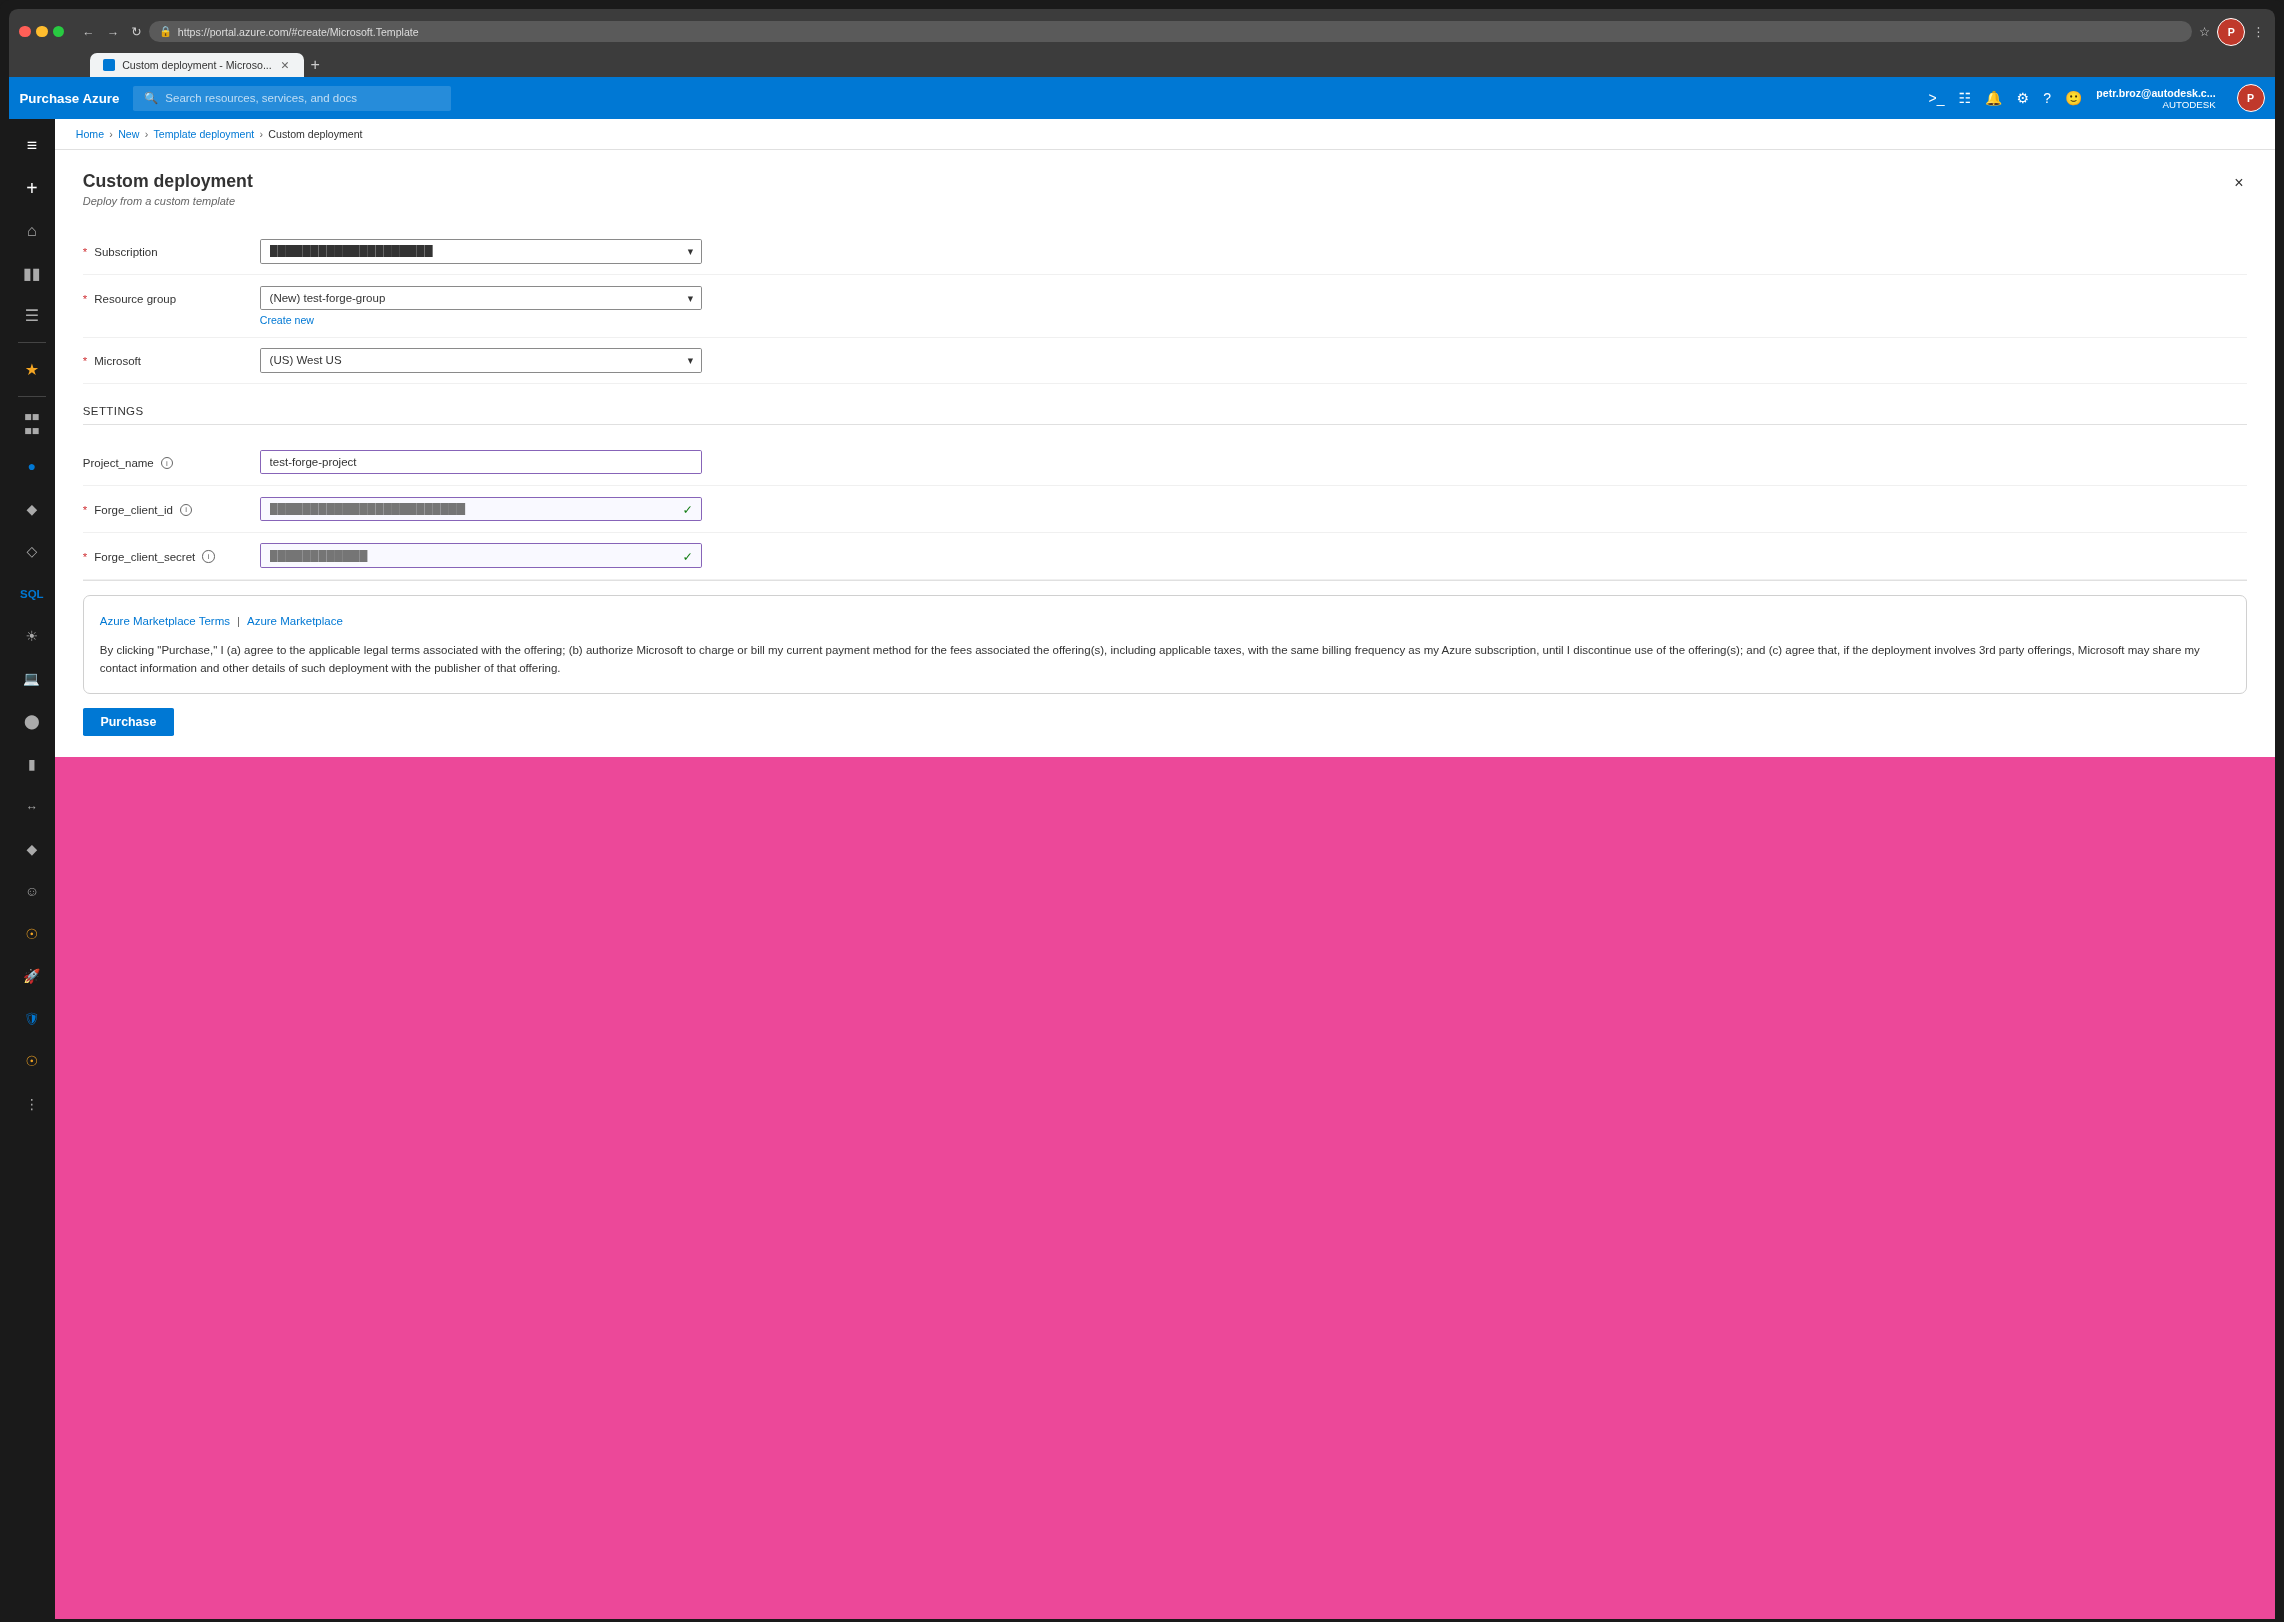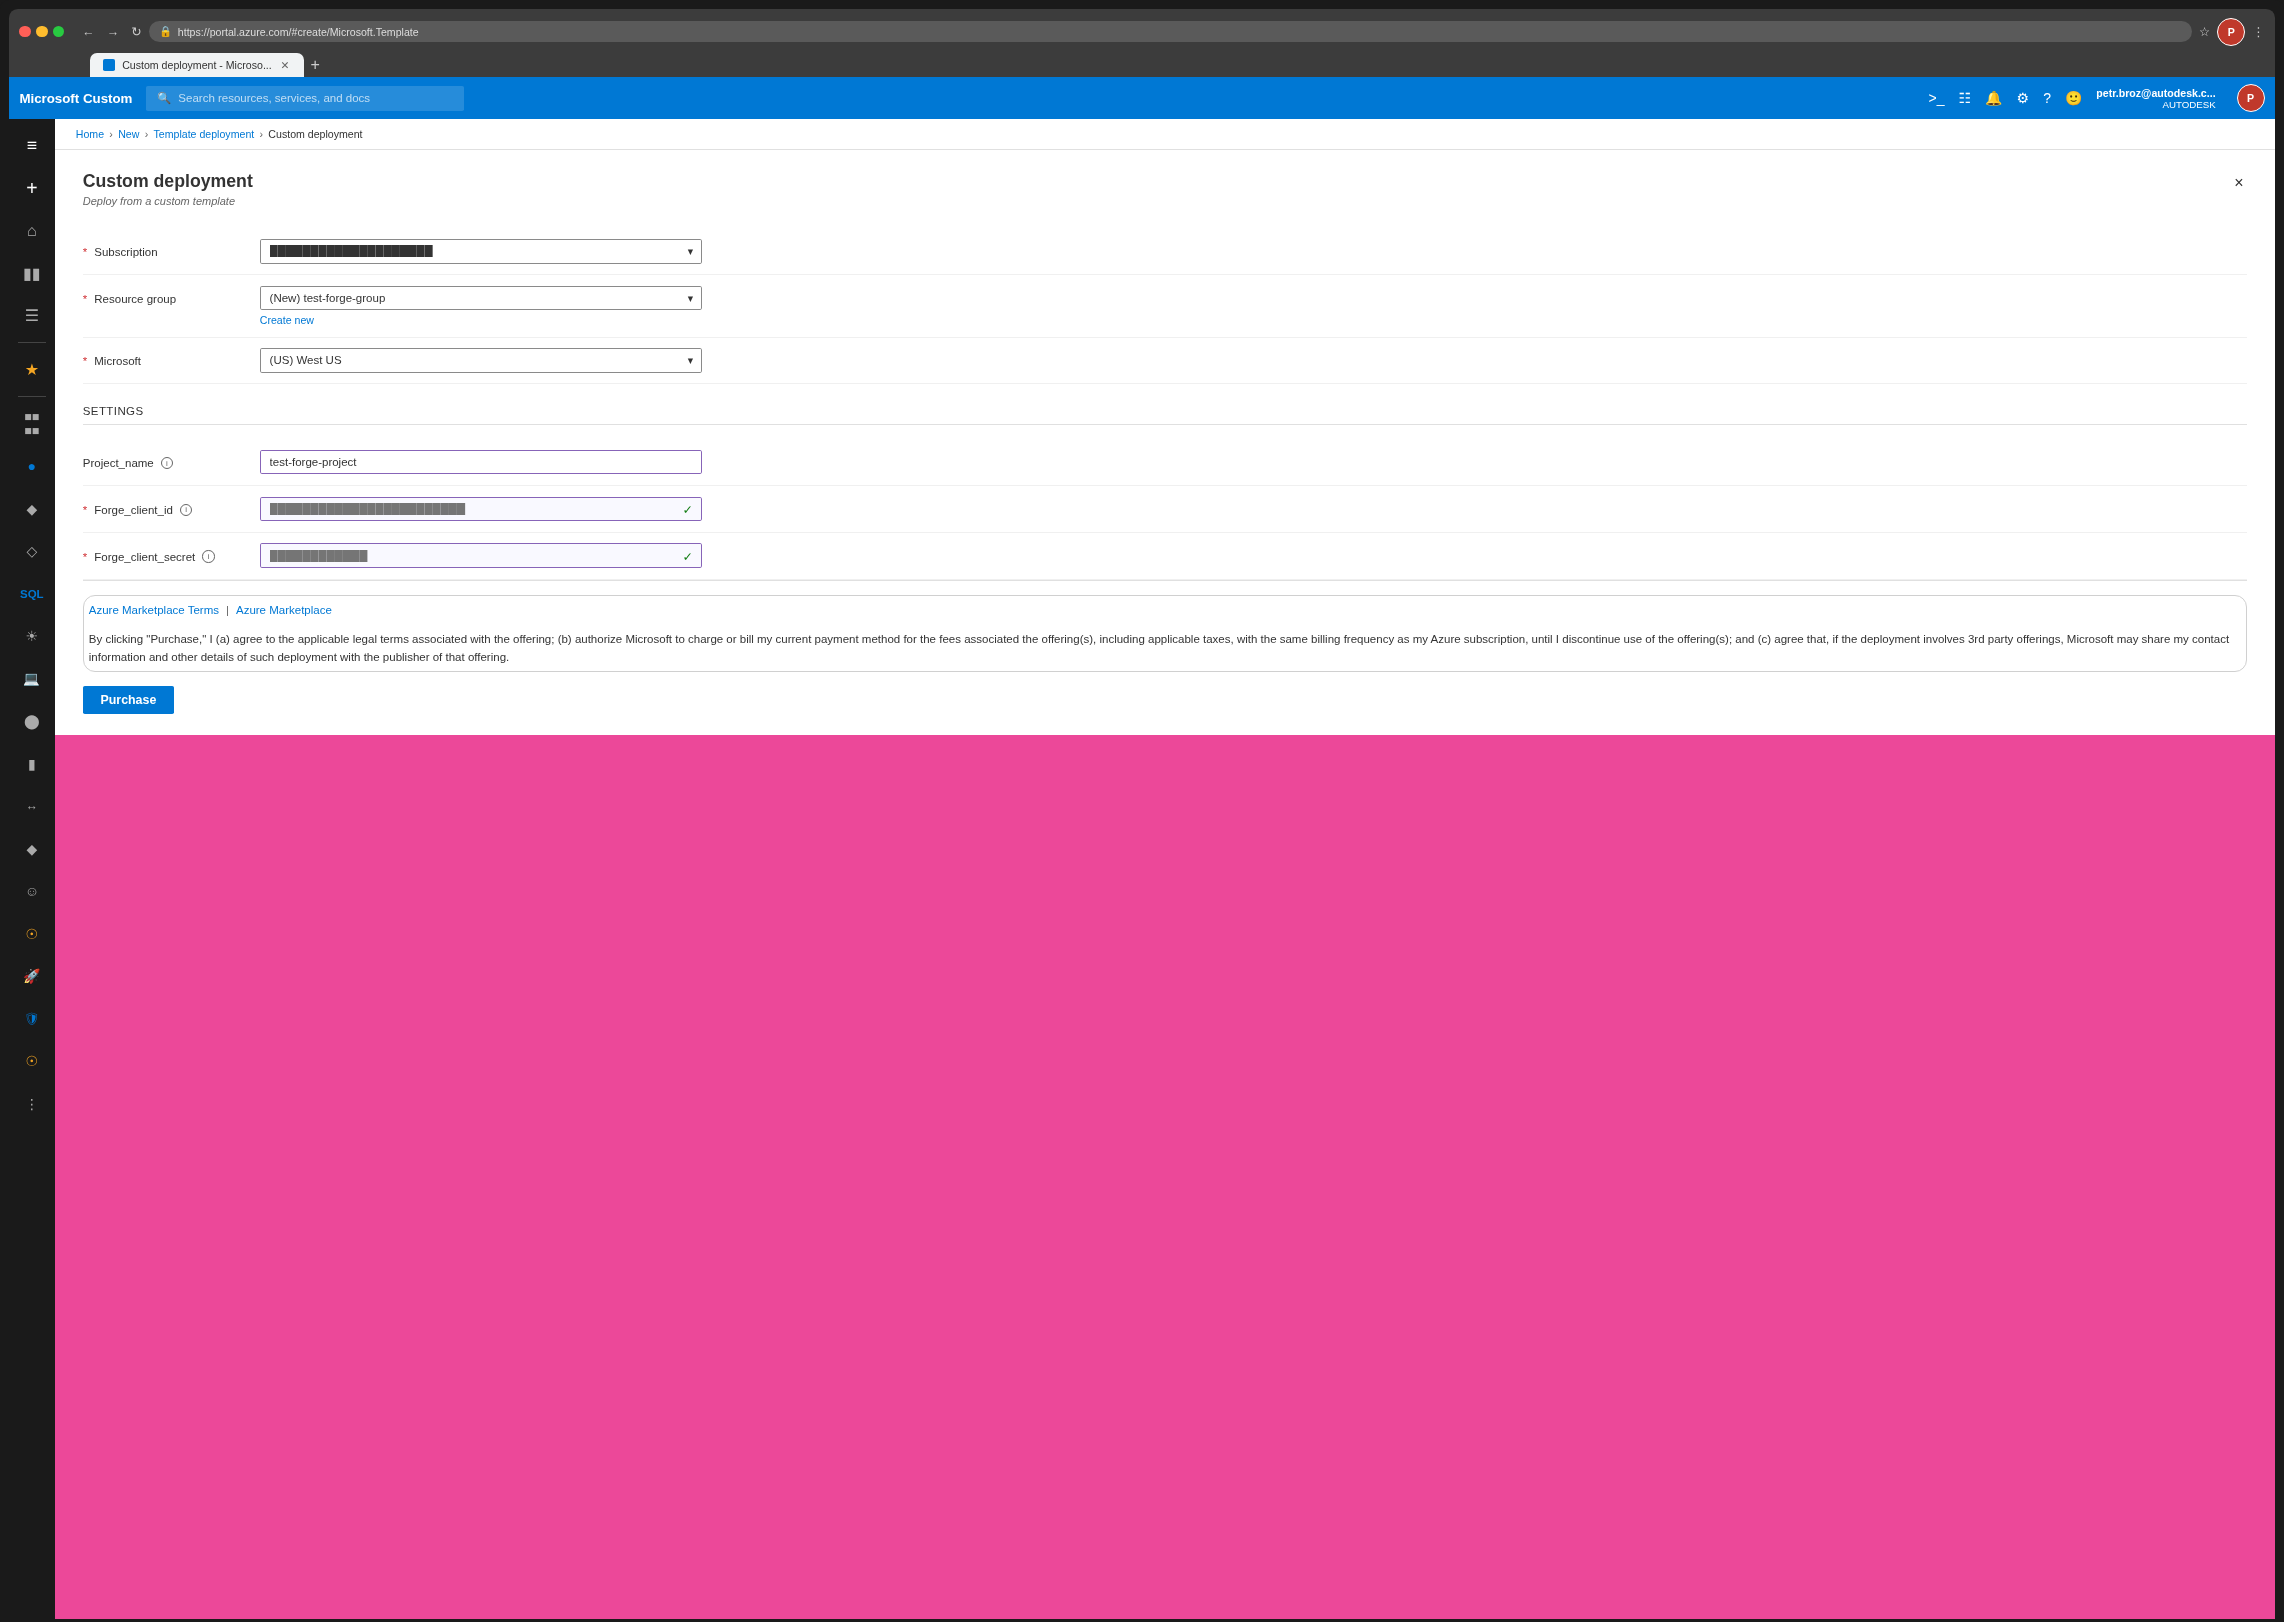--- a/index.html
+++ b/index.html
@@ -131,21 +131,21 @@
       display: inline-flex; align-items: center; justify-content: center;
       width: 12.4px; height: 12.4px; border-radius: 50%; border: 0.9px solid #666;
       color: #666; font-size: 8px; cursor: help; margin-left: 3.5px;
     }
 
     
     .section-title { font-size: 11.5px; font-weight: 400; color: #333; margin: 21px 0 7px; letter-spacing: 0.4px; }
 
     
     .terms-box {
-      border: 0.9px solid #d0d0d0; border-radius: 12px; padding: 5px; margin-bottom: 14px;
+      border: 0.9px solid #d0d0d0; border-radius: 7px; padding: 16px; margin-bottom: 14px;
       font-size: 11.5px; color: #333; line-height: 1.6;
     }
     .terms-links { margin-bottom: 10.6px; display: flex; align-items: center; gap: 7px; }
     .terms-link { color: #0078d4; cursor: pointer; text-decoration: none; font-size: 11.5px; }
     .terms-sep { color: #666; }
 
     .checkbox-row { display: flex; align-items: center; gap: 7px; margin-bottom: 21px; }
     .checkbox-input { width: 14px; height: 14px; accent-color: #0078d4; cursor: pointer; }
     .checkbox-label { font-size: 11.5px; color: #333; }
 
@@ -185,21 +185,21 @@
         <div class="tab-favicon"></div>
         <span>Custom deployment - Microso...</span>
         <button class="tab-close">✕</button>
       </div>
       <button class="tab-new">+</button>
     </div>
   </div>
 
   <div class="azure-portal">
     <div class="azure-topbar">
-      <span class="azure-logo">Microsoft Custom</span>
+      <span class="azure-logo">Purchase Azure</span>
       <div class="azure-search">
         <span>🔍</span>
         <input type="text" placeholder="Search resources, services, and docs" style="">
       </div>
       <div class="topbar-icons">
         <button class="topbar-icon">&gt;_</button>
         <button class="topbar-icon">☷</button>
         <button class="topbar-icon">🔔</button>
         <button class="topbar-icon">⚙</button>
         <button class="topbar-icon">?</button>

